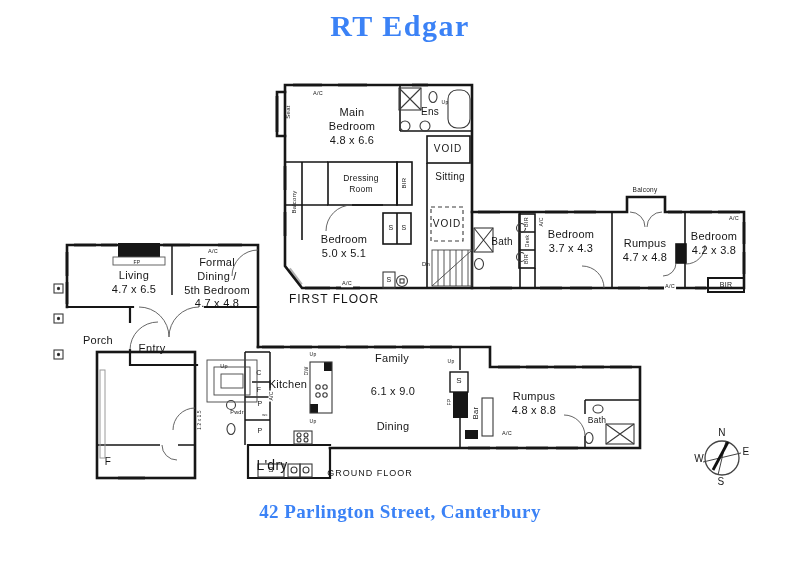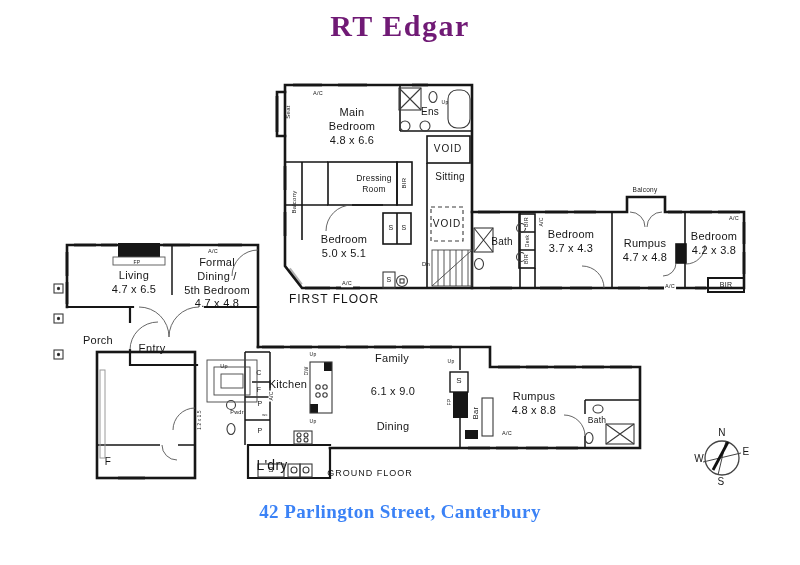--- a/index.html
+++ b/index.html
@@ -4,21 +4,21 @@
 <style>
   html,body{margin:0;padding:0;background:#fff;}
   .stage{position:relative;width:800px;height:565px;background:#fff;overflow:hidden;
          font-family:"Liberation Sans",sans-serif;color:#161616;}
   svg{position:absolute;left:0;top:0;}
   .lbl{position:absolute;transform:translate(-50%,-50%);text-align:center;
        white-space:pre-line;line-height:1.25;letter-spacing:.25px;color:#161616;}
   .vert{transform:translate(-50%,-50%) rotate(-90deg);white-space:nowrap;line-height:1;}
   .onwall{background:#fff;padding:0 1px;line-height:1;}
   .caps{letter-spacing:1px;}
-  .brand{font-family:"Liberation Serif","DejaVu Serif",serif;color:#701a75;font-weight:600;letter-spacing:1.5px;}
+  .brand{font-family:"Liberation Serif","DejaVu Serif",serif;color:#3b82f6;font-weight:600;letter-spacing:1.5px;}
   .address{font-family:"Liberation Serif","DejaVu Serif",serif;color:#3b82f6;font-weight:700;letter-spacing:.4px;}
   .disclaimer{color:#2a2a2a;letter-spacing:.1px;}
 </style>
 </head>
 <body>
 
 <div class="stage">
 
   <svg width="800" height="565" viewBox="0 0 800 565">
 
@@ -177,21 +177,21 @@
 
   <div class="lbl brand" style="left:400px;top:26px;font-size:30px;">RT Edgar</div>
 
   <div class="lbl" style="left:352px;top:127px;font-size:11px;">Main
 Bedroom
 4.8 x 6.6</div>
   <div class="lbl" style="left:430px;top:112px;font-size:10px;">Ens</div>
   <div class="lbl caps" style="left:448px;top:149px;font-size:10px;">VOID</div>
   <div class="lbl" style="left:450px;top:177px;font-size:10px;">Sitting</div>
   <div class="lbl caps" style="left:447px;top:224px;font-size:10px;">VOID</div>
-  <div class="lbl" style="left:374px;top:184px;font-size:8.5px;">Dressing
+  <div class="lbl" style="left:361px;top:184px;font-size:8.5px;">Dressing
 Room</div>
   <div class="lbl" style="left:344px;top:247px;font-size:11px;">Bedroom
 5.0 x 5.1</div>
   <div class="lbl" style="left:502px;top:242px;font-size:10px;">Bath</div>
   <div class="lbl" style="left:571px;top:242px;font-size:11px;">Bedroom
 3.7 x 4.3</div>
   <div class="lbl" style="left:645px;top:251px;font-size:11px;">Rumpus
 4.7 x 4.8</div>
   <div class="lbl" style="left:714px;top:244px;font-size:11px;">Bedroom
 4.2 x 3.8</div>

